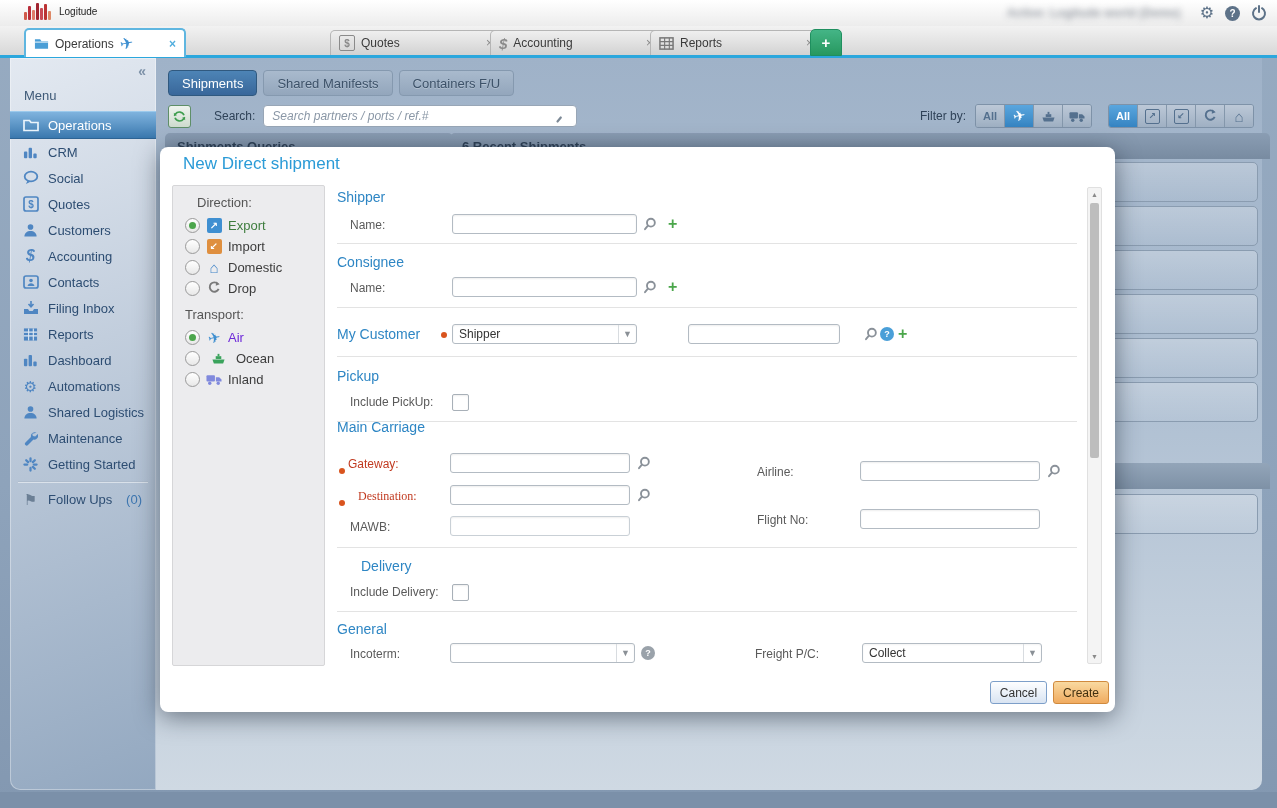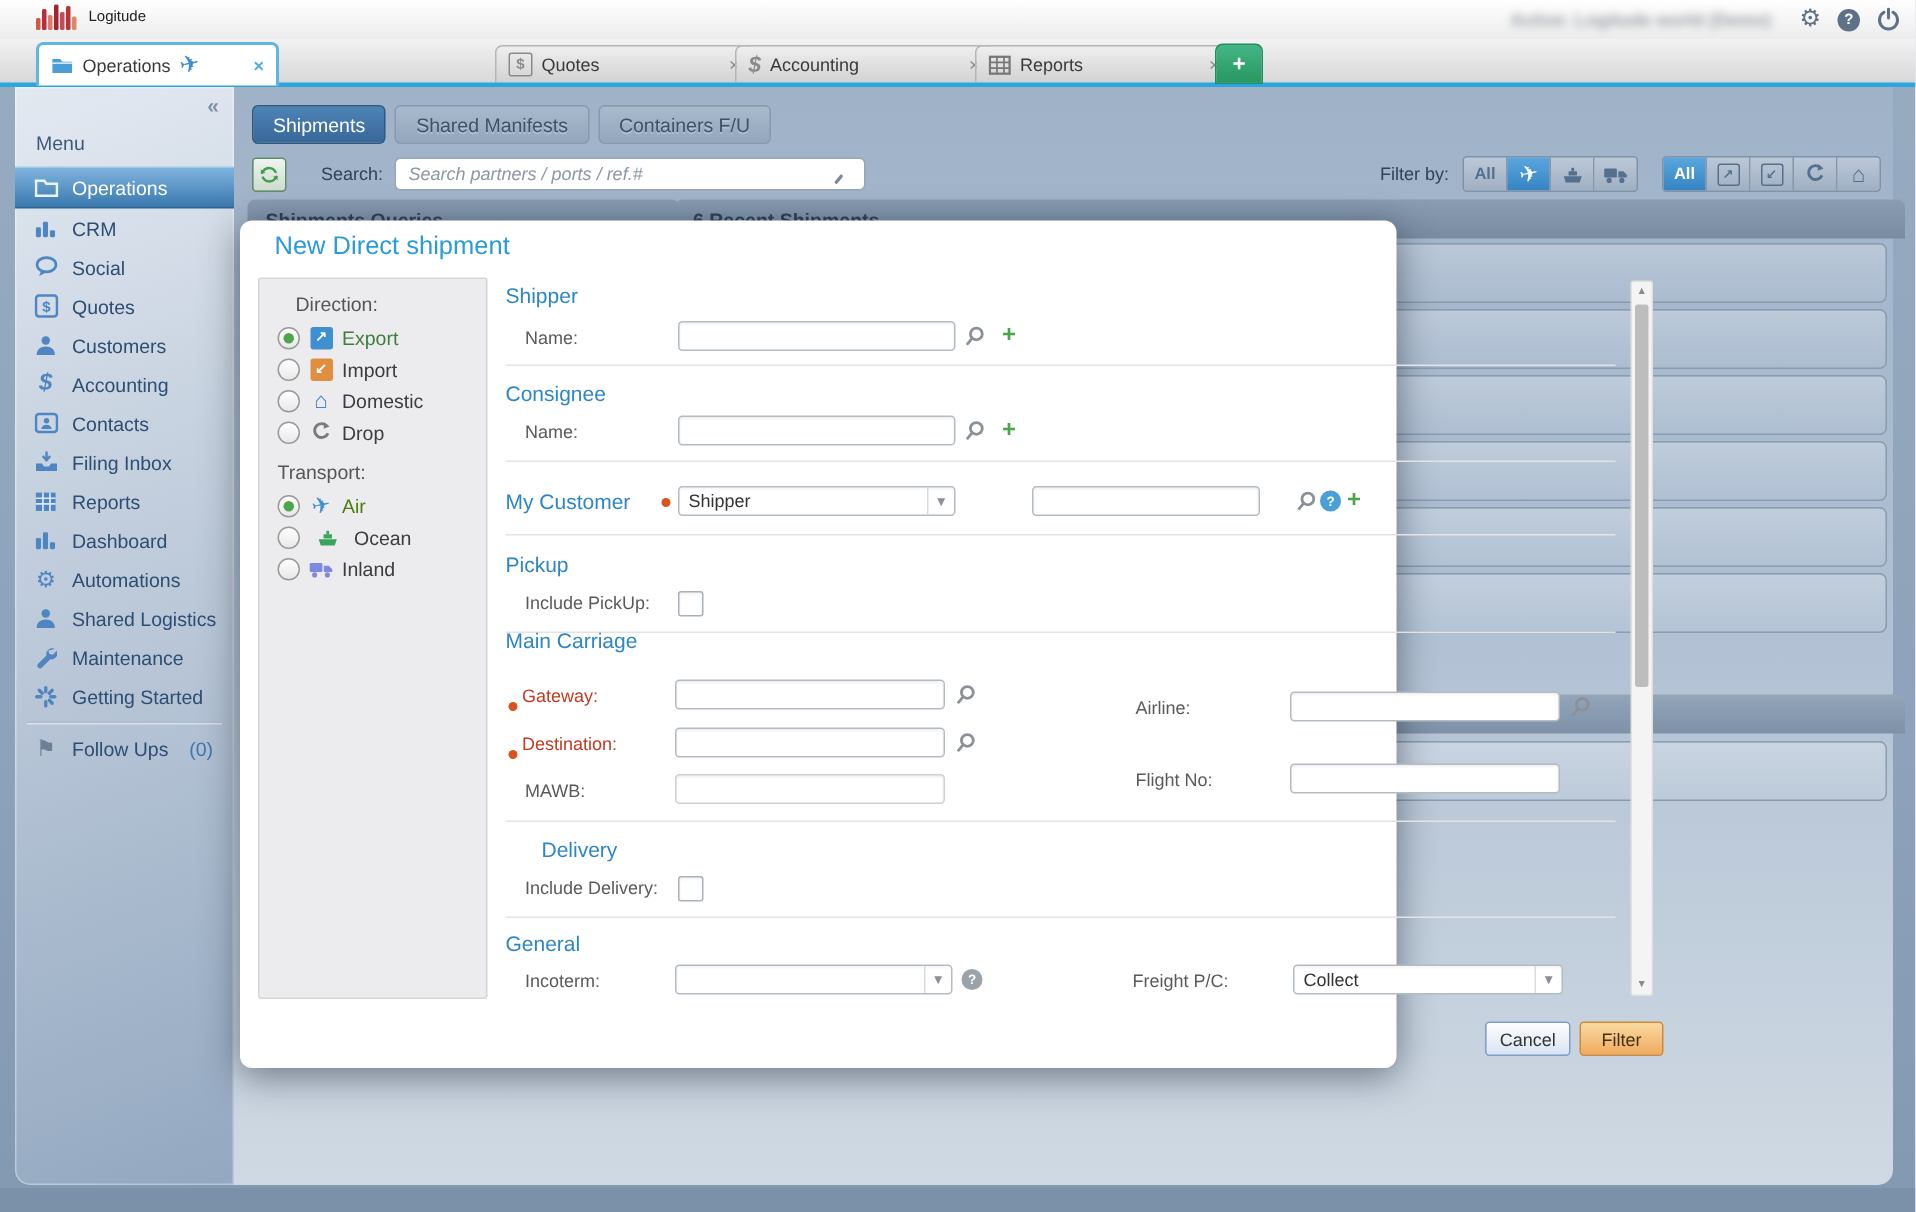--- a/index.html
+++ b/index.html
@@ -101,33 +101,33 @@
            display:flex;align-items:center;padding-left:12px;font-size:13px;font-weight:bold;color:#2f4257;}
   .ph-left{left:9px;width:276px;}
   .ph-right{left:294px;width:808px;}
   .recent-row{position:absolute;left:296px;width:804px;height:38px;border:1px solid #8a9cb0;border-radius:5px;
            background:linear-gradient(180deg,rgba(255,255,255,.25),rgba(255,255,255,.05));cursor:pointer;}
   .rr1{top:104px;} .rr2{top:148px;} .rr3{top:192px;} .rr4{top:236px;} .rr5{top:280px;} .rr6{top:324px;}
   .panel-header2{top:405px;left:294px;width:808px;background:linear-gradient(180deg,#93a5b9,#7e91a6);}
   .rr7{top:436px;}
 
   
-  .modal{position:absolute;left:160px;top:147px;width:771px;height:565px;background:#fff;border-radius:8px;
+  .modal{position:absolute;left:160px;top:147px;width:955px;height:565px;background:#fff;border-radius:8px;
          box-shadow:0 5px 25px rgba(15,25,40,.5);z-index:10;}
   .modal-title{position:absolute;left:23px;top:7px;font-size:17px;color:#2b9bd7;}
   .opt-panel{position:absolute;left:12px;top:38px;width:153px;height:481px;background:#ececee;
              border:1px solid #d6d6d8;border-radius:2px;box-sizing:border-box;}
   .opt-group-label{position:absolute;left:12px;font-size:13px;color:#555;}
   .opt-row{position:absolute;left:12px;height:18px;display:flex;align-items:center;gap:6px;cursor:pointer;}
   .radio{width:13px;height:13px;border-radius:50%;border:1px solid #9a9a9a;background:linear-gradient(180deg,#fff,#e8e8e8);
          display:flex;align-items:center;justify-content:center;flex:0 0 13px;}
   .radio .dot{width:7px;height:7px;border-radius:50%;background:transparent;}
   .radio.sel .dot{background:#4ca64c;}
   .opt-label{font-size:13px;color:#3c3c3c;}
-  .opt-label.green{color:#3e7d3e;} .opt-label.blue{color:#4d7c0f;}
+  .opt-label.green{color:#3e7d3e;} .opt-label.blue{color:#6d28d9;}
   .mini-box{width:15px;height:15px;border-radius:2px;color:#fff;font-size:10px;font-weight:bold;
             display:flex;align-items:center;justify-content:center;}
   .mini-box.export{background:#3f8fd1;} .mini-box.import{background:#df8f3f;}
   .mini-home{font-size:15px;font-weight:bold;color:#4285c8;line-height:15px;}
   .mini-plane{font-size:15px;color:#3e8fd0;transform:rotate(-12deg);line-height:15px;}
   .icon15{width:16px;height:15px;display:flex;align-items:center;justify-content:center;}
 
   .form{position:absolute;left:177px;top:38px;width:748px;height:481px;overflow:hidden;}
   .sec-h{position:absolute;left:0;font-size:14px;color:#2e86c4;}
   .f-label{position:absolute;font-size:12px;color:#5a5a5a;line-height:22px;}
@@ -595,21 +595,21 @@
       <span class="f-label" style="left:420px;top:276px;">Airline:</span>
       <input class="inp" style="left: 523px; top: 276px; width: 180px;">
       <span class="mag" style="left:709px;top:279px;">
           <svg width="15" height="15" viewBox="0 0 16 16">
             <circle cx="9.5" cy="6" r="4.2" fill="none" stroke="#8a9199" stroke-width="2"></circle>
             <line x1="6.3" y1="9.3" x2="3.2" y2="13" stroke="#8a9199" stroke-width="2" stroke-linecap="round"></line>
           </svg>
         </span>
 
       <span class="req-dot" style="left:2px;top:307px;"></span>
-      <span class="f-label req" style="left:11px;top:300px;">Destination:</span>
+      <span class="f-label req" style="left:21px;top:300px;font-family:Liberation Serif, serif;">Destination:</span>
       <input class="inp" style="left: 113px; top: 300px; width: 180px;">
       <span class="mag" style="left:299px;top:303px;">
           <svg width="15" height="15" viewBox="0 0 16 16">
             <circle cx="9.5" cy="6" r="4.2" fill="none" stroke="#8a9199" stroke-width="2"></circle>
             <line x1="6.3" y1="9.3" x2="3.2" y2="13" stroke="#8a9199" stroke-width="2" stroke-linecap="round"></line>
           </svg>
         </span>
       <span class="f-label" style="left:420px;top:324px;">Flight No:</span>
       <input class="inp" style="left: 523px; top: 324px; width: 180px;">
 
@@ -640,17 +640,17 @@
       </div>
     </div>
 
     <div class="m-scroll">
       <span class="arr up">▲</span>
       <span class="thumb"></span>
       <span class="arr down">▼</span>
     </div>
 
     <div class="m-btn btn-cancel">Cancel</div>
-    <div class="m-btn btn-create">Filter</div>
+    <div class="m-btn btn-create">Create</div>
   </div>
 
   <div class="footer-strip"></div>
 </div>
 
 </body></html>

